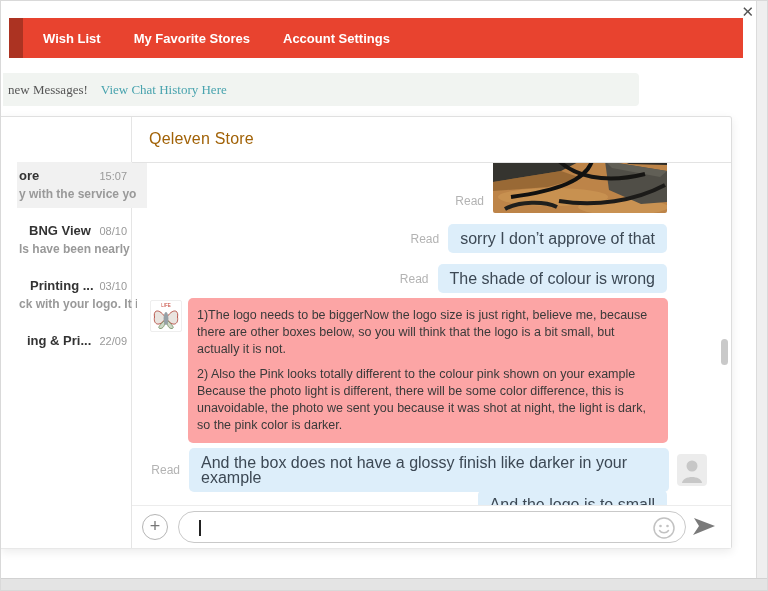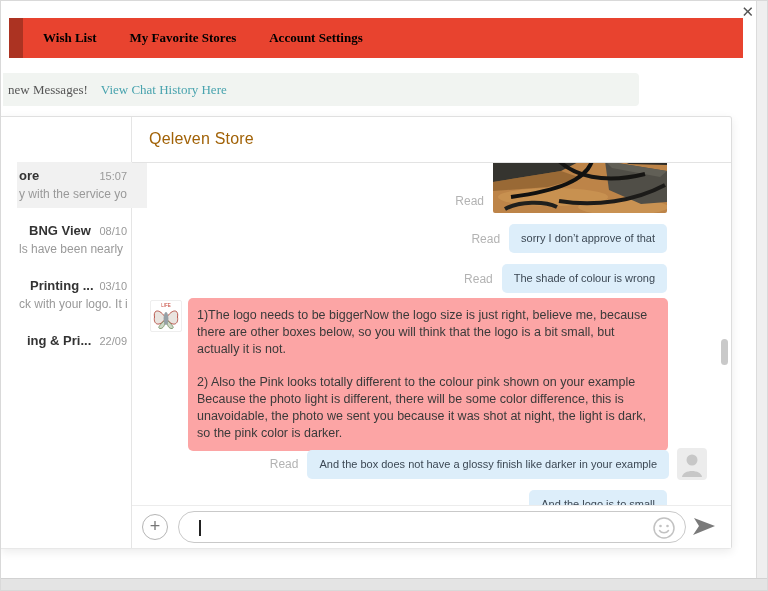--- a/index.html
+++ b/index.html
@@ -12,22 +12,22 @@
                 background:#efefef; border-left:1px solid #dcdcdc; }
   .edge-bottom { position:absolute; left:0; bottom:0; width:100%; height:12px;
                  background:#e4e4e4; border-top:1px solid #d2d2d2; }
   .close-btn { position:absolute; top:2px; right:13px; font-size:15px; color:#555;
                cursor:pointer; line-height:18px; }
 
   
   .navbar { position:absolute; left:8px; top:17px; width:734px; height:40px;
             background:#e8432f; display:flex; align-items:center; }
   .navbar-lead { width:14px; height:40px; background:#ac3322; flex:none; }
-  .nav-item { color:#000000; font-size:13px; font-weight:bold; margin-left:33px;
-              cursor:pointer; white-space:nowrap;font-family:Liberation Serif, serif; }
+  .nav-item { color:#ffffff; font-size:13px; font-weight:bold; margin-left:33px;
+              cursor:pointer; white-space:nowrap; }
   .nav-item:first-of-type { margin-left:20px; }
 
   
   .notice { position:absolute; left:2px; top:72px; width:636px; height:33px;
             background:#f1f4f1; border-radius:0 4px 4px 0;
             font-family:"Liberation Serif", serif; font-size:13px; color:#555;
             display:flex; align-items:center; }
   .notice-text { margin-left:5px; }
   .notice-link { color:#48a3ae; margin-left:13px; cursor:pointer; }
 
@@ -39,21 +39,21 @@
 
   
   .sidebar { position:absolute; left:0; top:0; width:131px; height:100%;
              border-right:1px solid #e5e5e5; background:#fff; border-radius:0; }
   .conv { position:absolute; left:16px; width:130px; height:46px; cursor:pointer; }
   .conv.selected { background:#f1f1f1; }
   .conv-title { position:absolute; top:6px; font-size:13px; font-weight:bold; color:#333;
                 white-space:nowrap; }
   .conv-time { position:absolute; top:8px; right:20px; font-size:11px; color:#999; }
   .conv-preview { position:absolute; top:25px; left:2px; font-size:12px; color:#999;
-                  white-space:nowrap; overflow:hidden; width:118px; }
+                  white-space:nowrap; overflow:hidden; width:118px;font-weight:bold; }
   .conv1 { top:45px; } .conv1 .conv-title { left:2px; }
   .conv2 { top:100px; } .conv2 .conv-title { left:12px; }
   .conv3 { top:155px; } .conv3 .conv-title { left:13px; }
   .conv4 { top:210px; } .conv4 .conv-title { left:10px; }
 
   
   .chat-main { position:absolute; left:131px; top:0; right:0; bottom:0; }
   .chat-header { height:46px; border-bottom:1px solid #e3e3e3; }
   .chat-title { position:absolute; left:17px; top:13px; font-size:16px; color:#a16207;
                 font-weight:500; letter-spacing:.2px; }
@@ -64,26 +64,26 @@
   .row-img { top:-6px; align-items:flex-end; }
   .row-m2 { top:61px; }
   .row-m3 { top:101px; }
   .row-m4 { top:135px; justify-content:flex-start; padding-left:18px; align-items:flex-start; }
   .row-m5 { top:285px; padding-right:24px; }
   .row-m6 { top:327px; }
 
   .read { font-size:12px; color:#b3b3b3; margin-right:9px; flex:none; }
   .row-img .read { margin-bottom:5px; }
 
-  .bubble { border-radius:5px; padding:7px 12px; font-size:11px; line-height:15px;
+  .bubble { border-radius:5px; padding:7px 12px; font-size:16px; line-height:15px;
             color:#333; max-width:480px; }
   .bubble-user { background:#ddeefa; color:#3c4854; }
   .bubble-store { background:#fca5a5; width:520px; padding:9px 9px; font-size:12.5px;
                   line-height:17px; color:#3a3a3a; }
-  .bubble-store p + p { margin-top:16px; }
+  .bubble-store p + p { margin-top:8px; }
 
   .photo { width:174px; height:56px; border-radius:2px; overflow:hidden; flex:none; }
 
   .store-avatar { width:32px; height:32px; margin-right:6px; margin-top:2px; flex:none;
                   border:1px solid #eee; border-radius:2px; background:#fff; }
   .user-avatar { width:30px; height:32px; margin-left:8px; flex:none;
                  border-radius:4px; background:#ececec; }
 
   .scroll-thumb { position:absolute; right:3px; top:176px; width:7px; height:26px;
                   background:#c9c9c9; border-radius:4px; }

